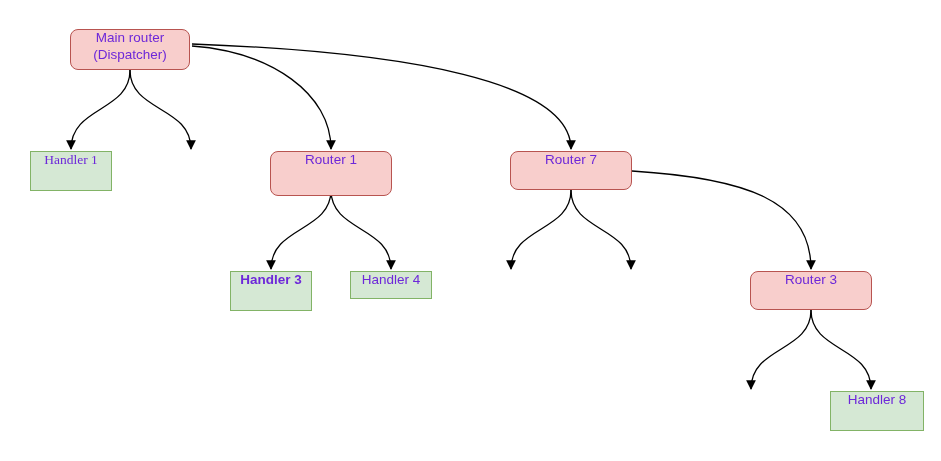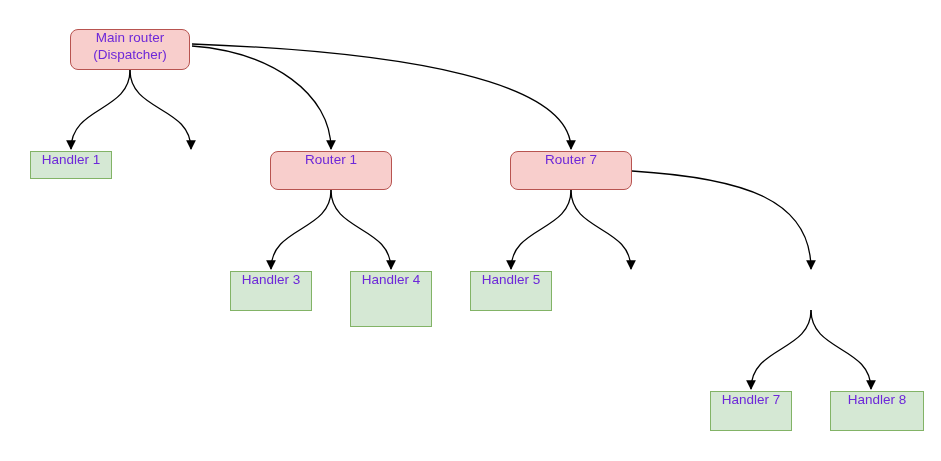--- a/index.html
+++ b/index.html
@@ -50,37 +50,34 @@
       <path class="edge" d="M 571 190 C 571 232, 511 226, 511 269" marker-end="url(#arrowhead)" stroke="#000000"></path>
       <path class="edge" d="M 571 190 C 571 232, 631 226, 631 269" marker-end="url(#arrowhead)" stroke="#000000"></path>
       <path class="edge" d="M 632 171 C 745 178, 811 200, 811 269" marker-end="url(#arrowhead)" stroke="#000000"></path>
       <path class="edge" d="M 811 310 C 811 352, 751 346, 751 389" marker-end="url(#arrowhead)" stroke="#000000"></path>
       <path class="edge" d="M 811 310 C 811 352, 871 346, 871 389" marker-end="url(#arrowhead)" stroke="#000000"></path>
     </svg>
 <div class="node router" style="left: 70px; top: 29px; width: 120px; height: 41px;">
       <div>Main router</div>
       <div>(Dispatcher)</div>
     </div>
-    <div class="node handler" style="left: 30px; top: 151px; width: 82px; height: 28px;">
+    <div class="node handler" style="left: 30px; top: 151px; width: 82px; height: 40px; font-family: Liberation Serif, serif;">
       <div>Handler 1</div>
     </div>
-    <div class="node router" style="left: 270px; top: 151px; width: 122px; height: 39px;">
+    <div class="node router" style="left: 270px; top: 151px; width: 122px; height: 45px;">
       <div>Router 1</div>
     </div>
     <div class="node router" style="left: 510px; top: 151px; width: 122px; height: 39px;">
       <div>Router 7</div>
     </div>
-    <div class="node handler" style="left: 230px; top: 271px; width: 82px; height: 40px;">
+    <div class="node handler" style="left: 230px; top: 271px; width: 82px; height: 40px; font-weight: bold;">
       <div>Handler 3</div>
     </div>
-    <div class="node handler" style="left: 350px; top: 271px; width: 82px; height: 56px;">
+    <div class="node handler" style="left: 350px; top: 271px; width: 82px; height: 28px;">
       <div>Handler 4</div>
     </div>
-    <div class="node handler" style="left: 470px; top: 271px; width: 82px; height: 40px;">
-      <div>Handler 5</div>
-    </div>
-    <div class="node handler" style="left: 710px; top: 391px; width: 82px; height: 40px;">
-      <div>Handler 7</div>
+    <div class="node router" style="left: 750px; top: 271px; width: 122px; height: 39px;">
+      <div>Router 3</div>
     </div>
     <div class="node handler" style="left: 830px; top: 391px; width: 94px; height: 40px;">
       <div>Handler 8</div>
     </div>
   </div>
 
 </body></html>

